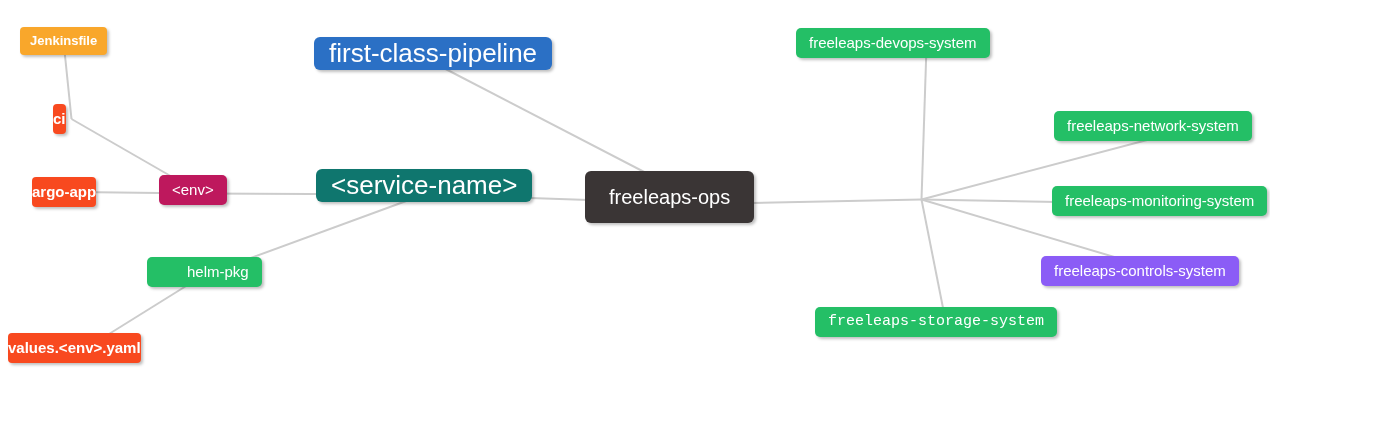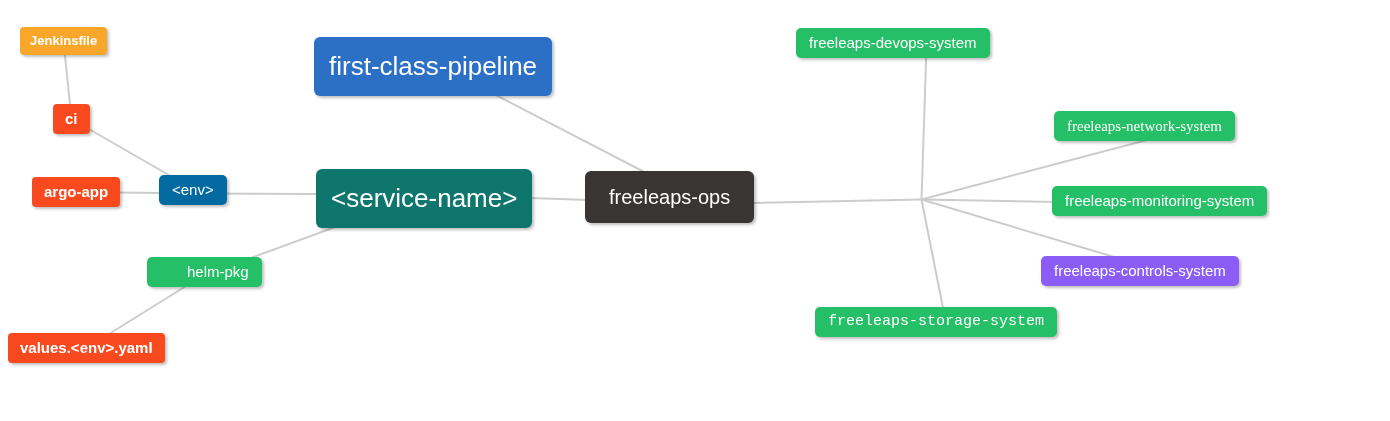--- a/index.html
+++ b/index.html
@@ -28,23 +28,23 @@
     color: #ffffff;
     white-space: nowrap;
     border-radius: 5px;
     box-shadow: 2px 2px 3px rgba(0,0,0,0.25);
     box-sizing: border-box;
     cursor: pointer;
     line-height: 1.2;
     text-align: center;
   }
   .size-xs { font-size: 13px; padding: 6px 10px; font-weight: 700; border-radius: 4px; }
-  .size-sm { font-size: 15px; padding: 6px 12px; font-weight: 700; border-radius: 4px; }
+  .size-sm { font-size: 15px; padding: 6px 0; font-weight: 700; border-radius: 4px; }
   .size-md { font-size: 15px; padding: 6px 13px; font-weight: 400; border-radius: 5px; }
-  .size-lg { font-size: 26px; padding: 14px 15px; font-weight: 400; border-radius: 6px; }
+  .size-lg { font-size: 26px; padding: 1px 15px; font-weight: 400; border-radius: 6px; }
   .size-xl { font-size: 20px; padding: 14px 24px; font-weight: 400; border-radius: 6px; }
 </style>
 </head>
 <body>
 
 <div class="canvas" style="width: 1270px; height: 421px; background: rgb(255, 255, 255);">
   <svg class="edges" xmlns="http://www.w3.org/2000/svg" viewBox="0 0 1390 421">
       <line x1="63.5" y1="41" x2="71.5" y2="119" stroke="#cccccc" stroke-width="2"></line>
       <line x1="71.5" y1="119" x2="201" y2="193.5" stroke="#cccccc" stroke-width="2"></line>
       <line x1="76" y1="192" x2="201" y2="193.5" stroke="#cccccc" stroke-width="2"></line>
@@ -57,24 +57,24 @@
       <line x1="921.5" y1="199.5" x2="926.5" y2="46.5" stroke="#cccccc" stroke-width="2"></line>
       <line x1="921.5" y1="199.5" x2="1187" y2="129.5" stroke="#cccccc" stroke-width="2"></line>
       <line x1="921.5" y1="199.5" x2="1197.5" y2="204.5" stroke="#cccccc" stroke-width="2"></line>
       <line x1="921.5" y1="199.5" x2="1173" y2="274.5" stroke="#cccccc" stroke-width="2"></line>
       <line x1="921.5" y1="199.5" x2="946.5" y2="325.5" stroke="#cccccc" stroke-width="2"></line>
     </svg>
 
 <div class="node size-xs" style="left: 20px; top: 27px; background: rgb(249, 167, 43);">Jenkinsfile</div>
     <div class="node size-sm" style="left: 53px; top: 104px; background: rgb(248, 73, 31);">ci</div>
     <div class="node size-sm" style="left: 32px; top: 177px; background: rgb(248, 73, 31);">argo-app</div>
-    <div class="node size-md" style="left: 159px; top: 175px; background: #0369a1;">&lt;env&gt;</div>
+    <div class="node size-md" style="left: 159px; top: 175px; background: #be185d;">&lt;env&gt;</div>
     <div class="node size-md" style="left: 147px; top: 257px; background: rgb(36, 191, 102); padding-left: 40px;">helm-pkg</div>
     <div class="node size-sm" style="left: 8px; top: 333px; background: rgb(248, 73, 31);">values.&lt;env&gt;.yaml</div>
     <div class="node size-lg" style="left: 314px; top: 37px; background: rgb(43, 112, 197);">first-class-pipeline</div>
     <div class="node size-lg" style="left: 316px; top: 169px; background: #0f766e;">&lt;service-name&gt;</div>
     <div class="node size-xl" style="left: 585px; top: 171px; background: rgb(58, 53, 53);">freeleaps-ops</div>
     <div class="node size-md" style="left: 796px; top: 28px; background: rgb(36, 191, 102);">freeleaps-devops-system</div>
-    <div class="node size-md" style="left: 1054px; top: 111px; background: rgb(36, 191, 102); font-family: Liberation Serif, serif;">freeleaps-network-system</div>
+    <div class="node size-md" style="left: 1054px; top: 111px; background: rgb(36, 191, 102);">freeleaps-network-system</div>
     <div class="node size-md" style="left: 1052px; top: 186px; background: rgb(36, 191, 102);">freeleaps-monitoring-system</div>
     <div class="node size-md" style="left: 1041px; top: 256px; background: #8b5cf6;">freeleaps-controls-system</div>
     <div class="node size-md" style="left: 815px; top: 307px; background: rgb(36, 191, 102); font-family: Liberation Mono, monospace;">freeleaps-storage-system</div>
   </div>
 
 </body></html>

